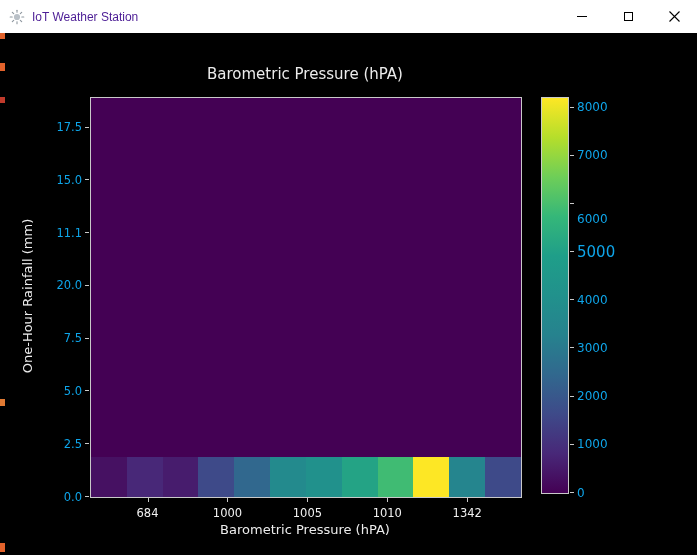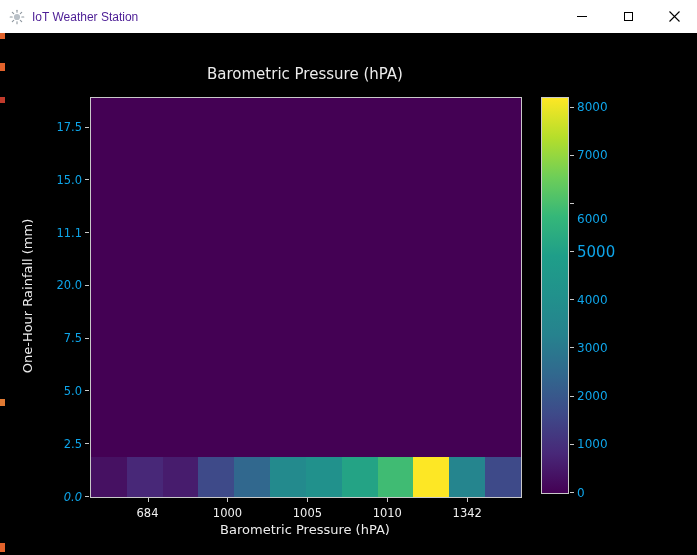--- a/index.html
+++ b/index.html
@@ -95,21 +95,21 @@
         <div class="xtick-label" style="left: 147.546px; top: 473px;">684</div>
         <div class="tickmark" style="left: 227.472px; top: 465px; width: 1px; height: 4px;"></div>
         <div class="xtick-label" style="left: 227.472px; top: 473px;">1000</div>
         <div class="tickmark" style="left: 307.398px; top: 465px; width: 1px; height: 4px;"></div>
         <div class="xtick-label" style="left: 307.398px; top: 473px;">1005</div>
         <div class="tickmark" style="left: 387.323px; top: 465px; width: 1px; height: 4px;"></div>
         <div class="xtick-label" style="left: 387.323px; top: 473px;">1010</div>
         <div class="tickmark" style="left: 467.249px; top: 465px; width: 1px; height: 4px;"></div>
         <div class="xtick-label" style="left: 467.249px; top: 473px;">1342</div>
         <div class="tickmark" style="left: 85px; top: 463px; width: 4px; height: 1px;"></div>
-        <div class="tick-label" style="left: 40px; top: 463.5px; width: 42px; text-align: right; font-style: italic;">0.0</div>
+        <div class="tick-label" style="left: 40px; top: 463.5px; width: 42px; text-align: right;">0.0</div>
         <div class="tickmark" style="left: 85px; top: 410.222px; width: 4px; height: 1px;"></div>
         <div class="tick-label" style="left: 40px; top: 410.722px; width: 42px; text-align: right;">2.5</div>
         <div class="tickmark" style="left: 85px; top: 357.444px; width: 4px; height: 1px;"></div>
         <div class="tick-label" style="left: 40px; top: 357.944px; width: 42px; text-align: right;">5.0</div>
         <div class="tickmark" style="left: 85px; top: 304.667px; width: 4px; height: 1px;"></div>
         <div class="tick-label" style="left: 40px; top: 305.167px; width: 42px; text-align: right;">7.5</div>
         <div class="tickmark" style="left: 85px; top: 251.889px; width: 4px; height: 1px;"></div>
         <div class="tick-label" style="left: 40px; top: 252.389px; width: 42px; text-align: right;">20.0</div>
         <div class="tickmark" style="left: 85px; top: 199.111px; width: 4px; height: 1px;"></div>
         <div class="tick-label" style="left: 40px; top: 199.611px; width: 42px; text-align: right;">11.1</div>

